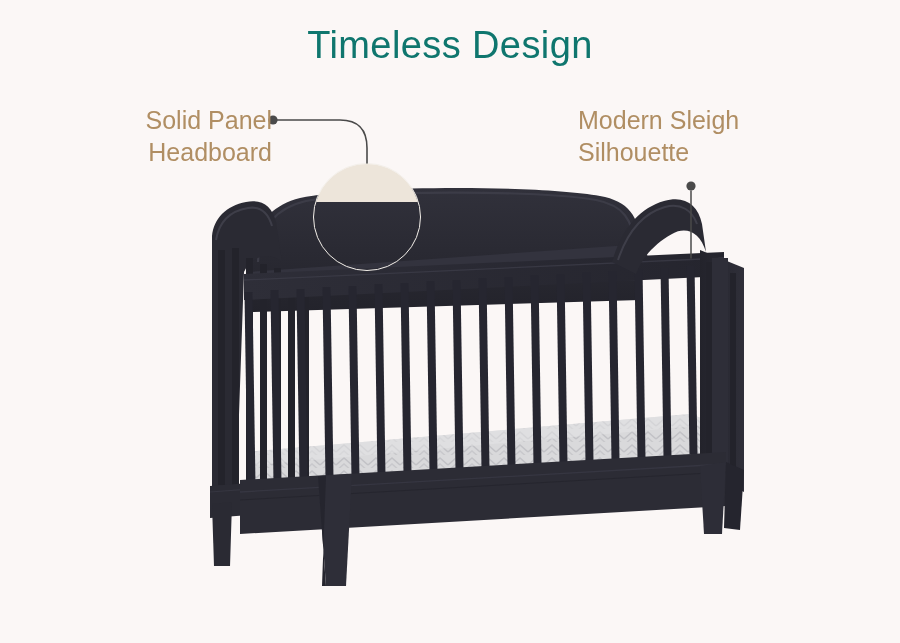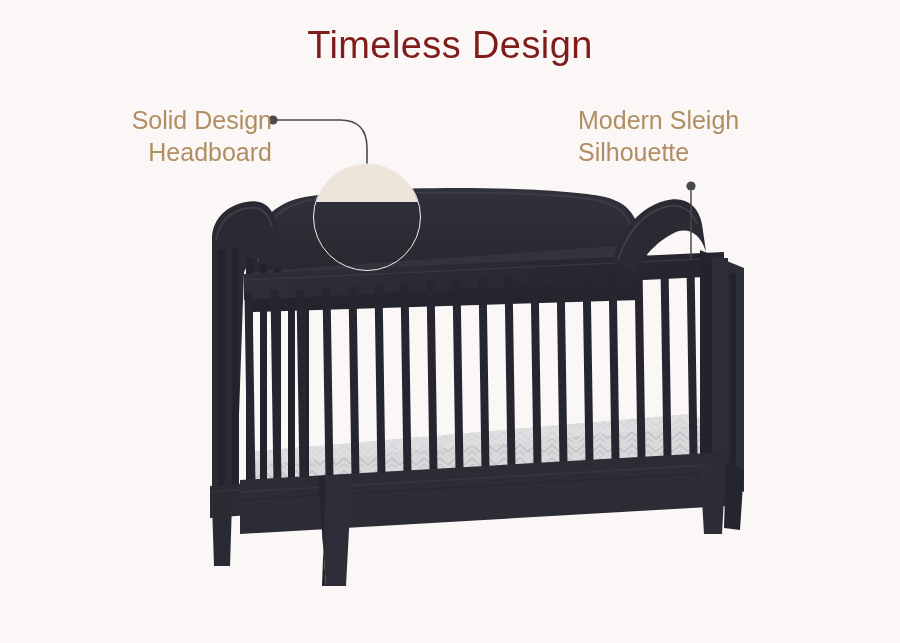--- a/index.html
+++ b/index.html
@@ -25,21 +25,21 @@
   
   #page-title {
     position: absolute;
     left: 0;
     top: 24px;
     width: 900px;
     text-align: center;
     font-size: 38px;
     font-weight: 400;
     letter-spacing: 0.4px;
-    color: #7f1d1d;
+    color: #0f766e;
     font-family: "Liberation Sans", sans-serif;
   }
 
   
   .anno-label {
     position: absolute;
     color: #b08e63;
     font-size: 25px;
     line-height: 1.28;
     font-weight: 400;
@@ -248,19 +248,19 @@
     </g>
 
     <g>
       <path d="M691 191 L691 258" fill="none" stroke="#4A4A4A" stroke-width="1.5" stroke-linecap="round"></path>
       <circle cx="691" cy="186" r="4.6" fill="#4A4A4A"></circle>
     </g>
   </svg>
 
   <div id="page-title">Timeless Design</div>
 
-  <div class="anno-label" id="label-solid-panel">Solid Design
+  <div class="anno-label" id="label-solid-panel">Solid Panel
 Headboard</div>
 
   <div class="anno-label" id="label-sleigh">Modern Sleigh
 Silhouette</div>
 
 </div>
 
 </body></html>

